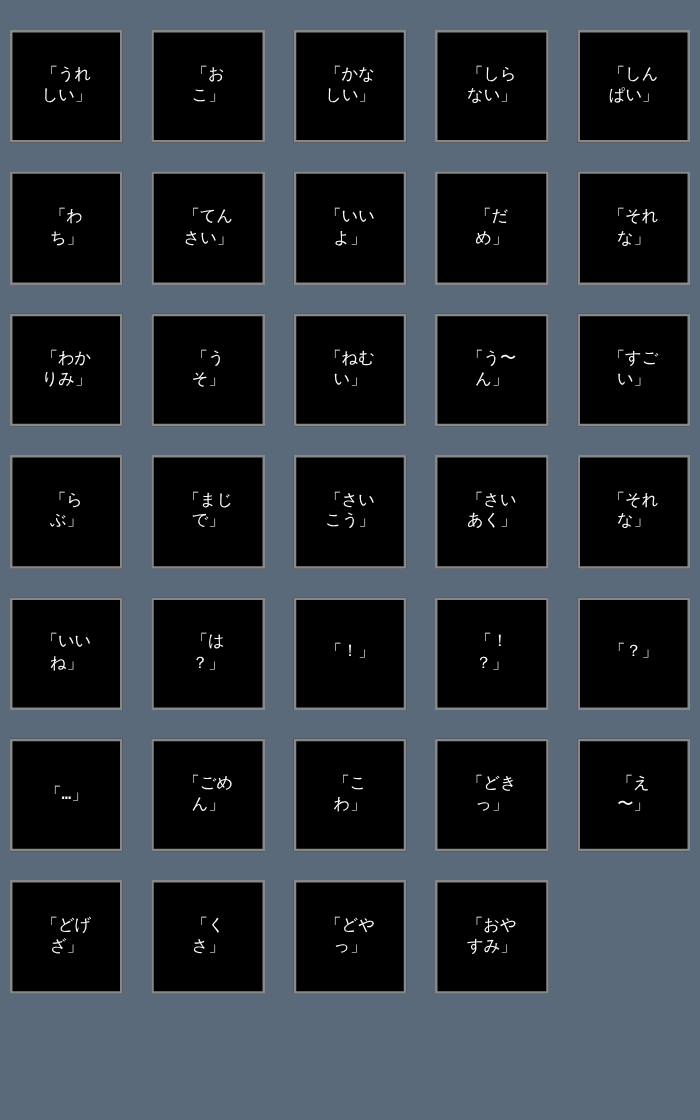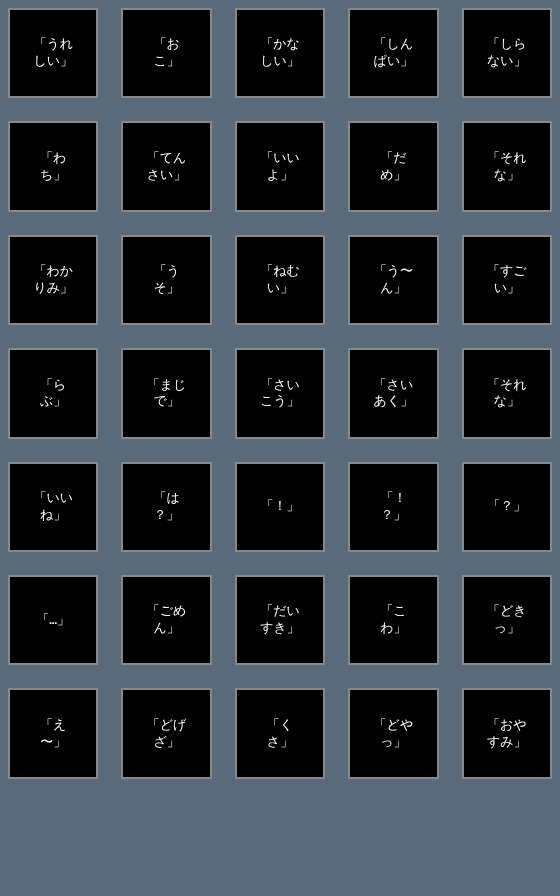--- a/index.html
+++ b/index.html
@@ -13,20 +13,21 @@
       justify-content: center;
       padding: 8px;
       font-family: 'MS Gothic', 'ＭＳ ゴシック', monospace;
     }
 
     .grid {
       display: grid;
       grid-template-columns: repeat(5, 1fr);
       gap: 23px;
       width: 100%;
+      margin-top: 16px;
     }
 
     .sticker {
       background-color: #000;
       border: 2px solid #888;
       aspect-ratio: 1;
       display: flex;
       align-items: center;
       justify-content: center;
       padding: 4px;
@@ -53,26 +54,26 @@
     </div>
     <div class="sticker">
       <span class="sticker-text">「お
 こ」</span>
     </div>
     <div class="sticker">
       <span class="sticker-text">「かな
 しい」</span>
     </div>
     <div class="sticker">
+      <span class="sticker-text">「しら
+ない」</span>
+    </div>
+    <div class="sticker">
       <span class="sticker-text">「しん
 ぱい」</span>
-    </div>
-    <div class="sticker">
-      <span class="sticker-text">「しら
-ない」</span>
     </div>
     <div class="sticker">
       <span class="sticker-text">「わ
 ち」</span>
     </div>
     <div class="sticker">
       <span class="sticker-text">「てん
 さい」</span>
     </div>
     <div class="sticker">
@@ -146,24 +147,20 @@
       <span class="sticker-text">「？」</span>
     </div>
     <div class="sticker">
       <span class="sticker-text">「…」</span>
     </div>
     <div class="sticker">
       <span class="sticker-text">「ごめ
 ん」</span>
     </div>
     <div class="sticker">
-      <span class="sticker-text">「だい
-すき」</span>
-    </div>
-    <div class="sticker">
       <span class="sticker-text">「こ
 わ」</span>
     </div>
     <div class="sticker">
       <span class="sticker-text">「どき
 っ」</span>
     </div>
     <div class="sticker">
       <span class="sticker-text">「え
 〜」</span>

